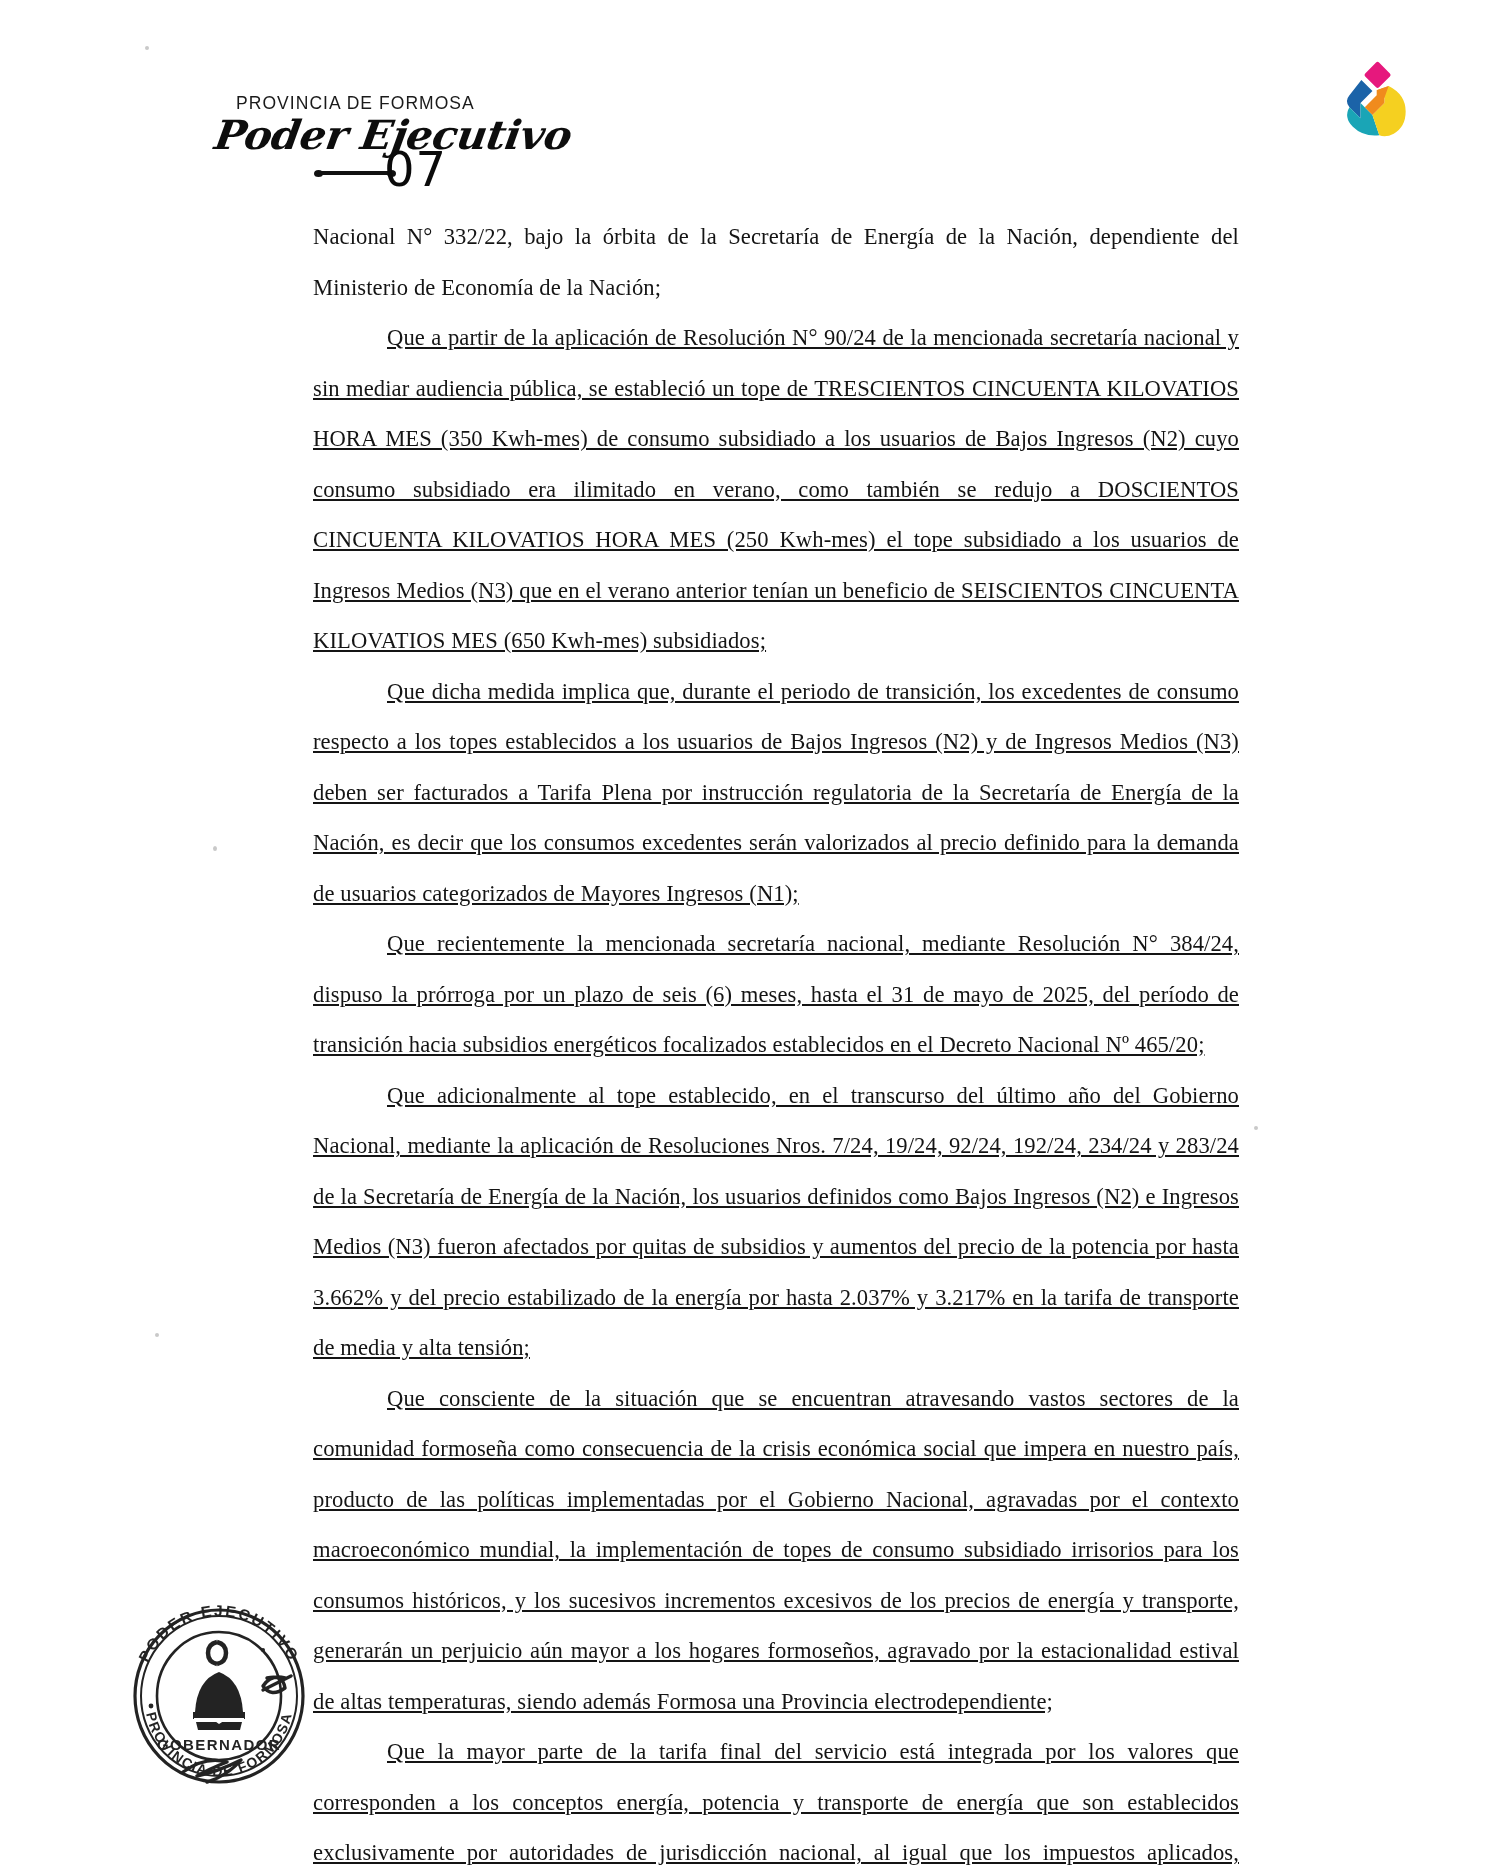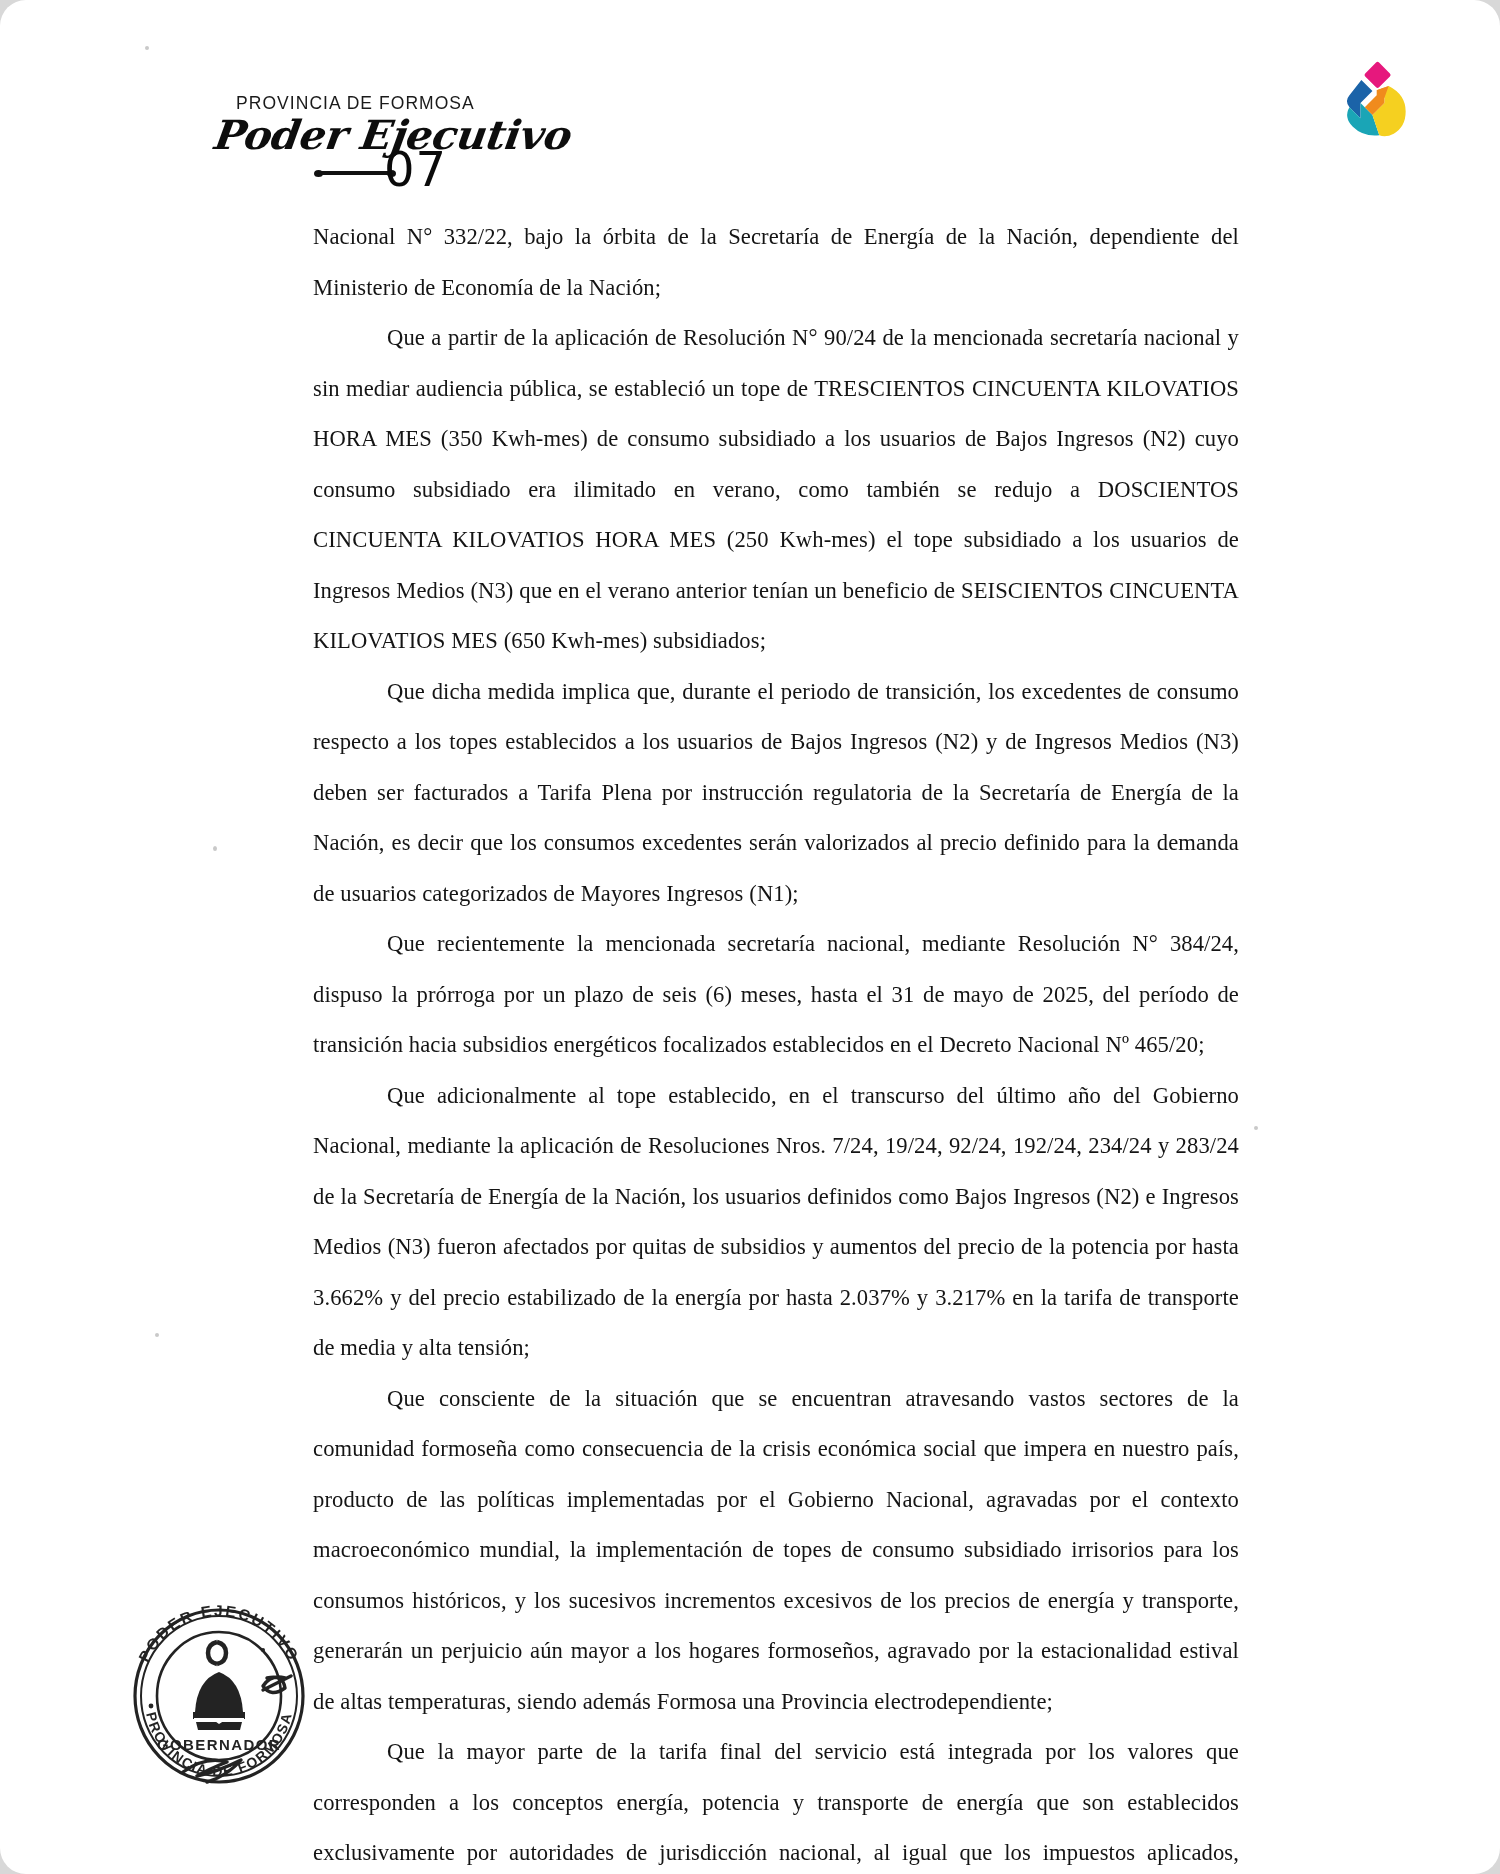--- a/index.html
+++ b/index.html
@@ -10,21 +10,20 @@
   }
   .page {
     position: relative;
     width: 1500px;
     height: 1874px;
     background: #ffffff;
     margin: 0 auto;
     overflow: hidden;
     font-family: "Liberation Serif", "DejaVu Serif", serif;
     color: #141414;
-    border-radius: 26px;
   }
 
   
   .letterhead {
     position: absolute;
     left: 236px;
     top: 95px;
     width: 300px;
     height: 110px;
   }
@@ -100,21 +99,21 @@
     width: 938px;
   }
   .para {
     margin: 0 12px 0px 0;
     font-size: 22.6px;
     line-height: 50.5px;
     text-align: justify;
     text-justify: inter-word;
     letter-spacing: 0.1px;
   }
-  .para.indent { text-indent: 74px; }
+  .para.indent { text-indent: 74px; text-decoration: underline; }
 
   
   .seal {
     position: absolute;
     left: 117px;
     top: 1584px;
     width: 204px;
     height: 212px;
     opacity: 0.92;
   }

